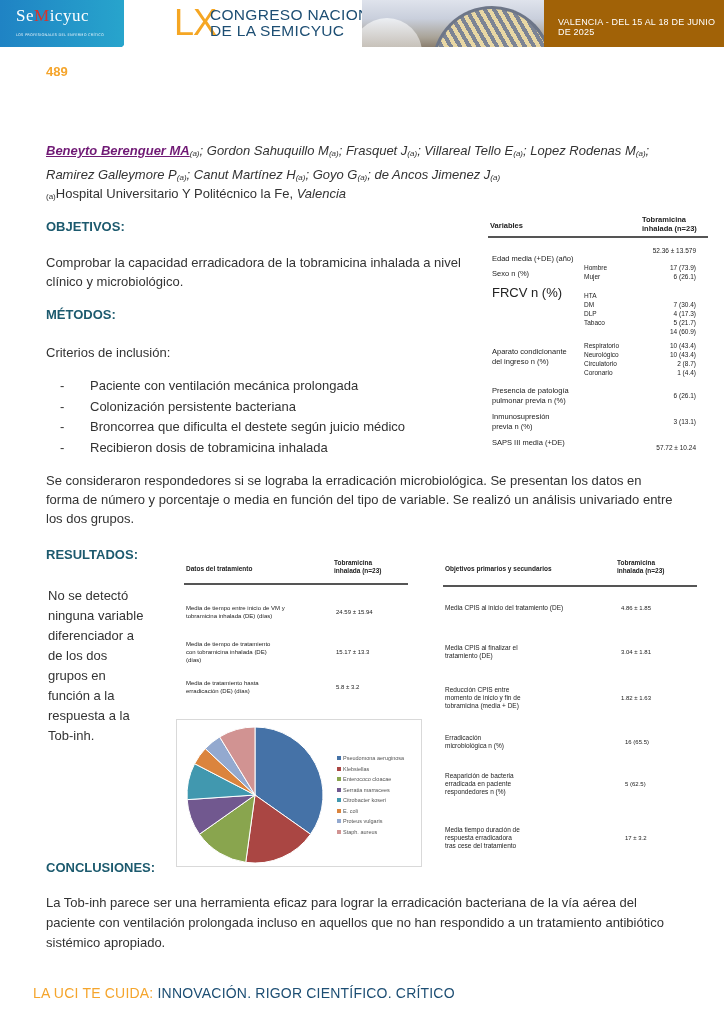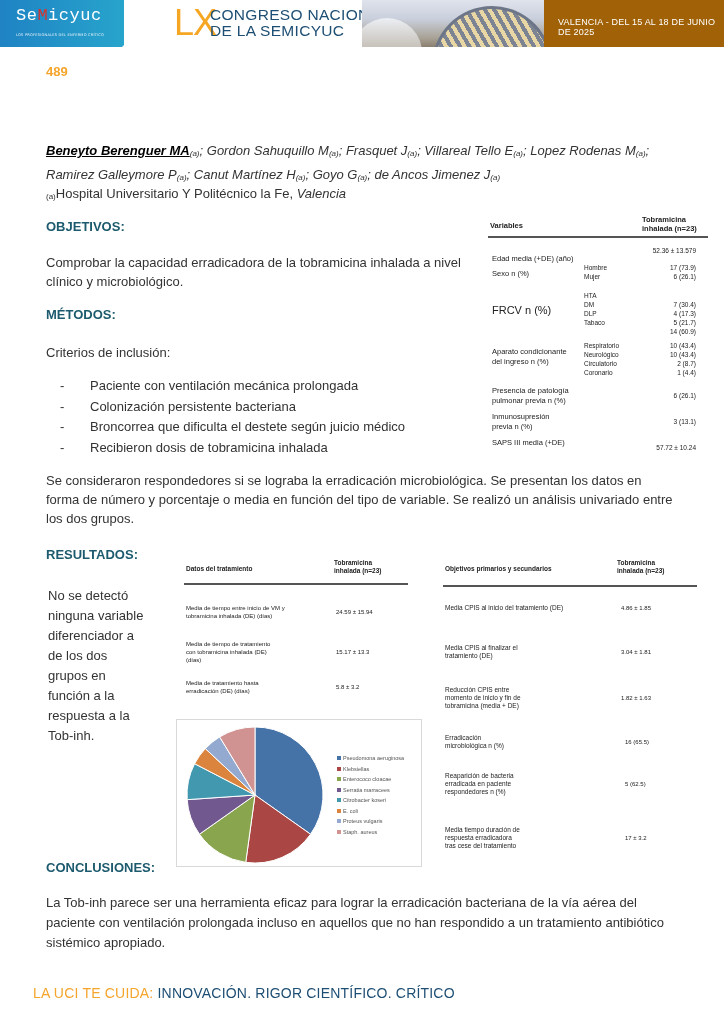--- a/index.html
+++ b/index.html
@@ -2,39 +2,39 @@
 <html><head>
 <meta charset="utf-8">
 <style>
   * { box-sizing: border-box; margin: 0; padding: 0; }
   html, body { width: 724px; height: 1024px; background: #ffffff; overflow: hidden; }
   body { position: relative; font-family: "DejaVu Sans", sans-serif; color: #2b2b2b; }
 
   
   .banner { position: absolute; left: 0; top: 0; width: 724px; height: 47px; display: flex; }
   .banner-left { position: relative; width: 170px; height: 47px; background: linear-gradient(90deg, #1f83c4 0%, #27a3cc 70%, #2bb3c9 100%); clip-path: polygon(0 0, 170px 0, 122px 47px, 0 47px); }
-  .logo-text { position: absolute; left: 16px; top: 6px; font-family: Liberation Mono, monospace; font-size: 17px; color: #ffffff; letter-spacing: 0.5px; }
+  .logo-text { position: absolute; left: 16px; top: 6px; font-family: Liberation Serif, serif; font-size: 17px; color: #ffffff; letter-spacing: 0.5px; }
   .logo-text .red-m { color: #d9322b; }
   .logo-tag { position: absolute; left: 16px; top: 33px; font-size: 3.6px; color: #e8f3f9; letter-spacing: 0.2px; }
   .banner-mid { position: absolute; left: 124px; top: 0; width: 240px; height: 47px; background: #ffffff; }
   .lx { position: absolute; left: 174px; top: 3px; font-family: "Liberation Sans", sans-serif; font-size: 36px; font-weight: 400; color: #f5a623; letter-spacing: -1px; line-height: 40px; }
   .congreso { position: absolute; left: 210px; top: 7px; font-family: "Liberation Sans", sans-serif; font-size: 15.5px; color: #1d4e73; line-height: 16px; letter-spacing: 0.3px; }
   .banner-img { position: absolute; left: 362px; top: 0; width: 182px; height: 47px;
     background: linear-gradient(180deg, #dfe3ec 0%, #c9cfdc 40%, #a9a397 80%, #8b7f6f 100%); overflow: hidden; }
   .banner-img .arch { position: absolute; left: 70px; top: 6px; width: 120px; height: 60px; border-radius: 60px 60px 0 0; border: 3px solid #6d7688; background: repeating-linear-gradient(60deg, #e8d7a4 0 4px, #7c8494 4px 8px); }
   .banner-img .arch2 { position: absolute; left: -10px; top: 18px; width: 70px; height: 40px; border-radius: 40px 40px 0 0; background: linear-gradient(180deg, #eceff4, #b9b0a3); }
   .banner-right { position: absolute; left: 544px; top: 0; width: 180px; height: 47px; background: #a16207; }
   .banner-right span { position: absolute; left: 14px; top: 17px; font-family: "Liberation Sans", sans-serif; font-size: 9px; color: #ffffff; letter-spacing: 0.2px; }
 
   
   .abs { position: absolute; }
   .num { left: 46px; top: 64px; font-size: 13px; font-weight: bold; color: #f5a52c; font-family: "Liberation Sans", sans-serif; }
   .title { left: 46px; top: 92px; width: 620px; font-size: 13.5px; font-weight: bold; line-height: 19px; color: #333; font-family: "Liberation Sans", sans-serif; }
   .authors { left: 46px; top: 140px; width: 630px; font-size: 13px; font-style: italic; line-height: 21px; color: #333; font-family: "Liberation Sans", sans-serif; }
-  .authors .main { font-weight: bold; text-decoration: underline; color: #000000; }
+  .authors .main { font-weight: bold; text-decoration: underline; color: #701a75; }
   .authors sub, .affil sub { font-size: 8px; vertical-align: -1px; }
   .affil { left: 46px; top: 186px; font-size: 13px; color: #333; font-family: "Liberation Sans", sans-serif; }
   .affil .city { font-style: italic; }
 
   .sec { font-size: 13px; font-weight: bold; color: #1c5a6e; font-family: "Liberation Sans", sans-serif; }
   .body { font-size: 13px; line-height: 19px; color: #333; font-family: "Liberation Sans", sans-serif; }
   .obj-h { left: 46px; top: 219px; }
   .obj-t { left: 46px; top: 253px; width: 430px; }
   .met-h { left: 46px; top: 307px; }
   .met-t { left: 46px; top: 343px; }
@@ -130,21 +130,21 @@
     <div class="cell th" style="left: 154px; top: 1px;">Tobramicina</div>
     <div class="cell th" style="left: 154px; top: 10px;">inhalada (n=23)</div>
     <div class="rule" style="left: 0px; top: 22px; width: 220px;"></div>
     <div class="cell" style="left: 4px; top: 28px; font-size: 7.5px; margin-top: 12px;">Edad media (+DE) (año)</div>
     <div class="cell" style="right: 12px; top: 33px; font-size: 6.5px; line-height: 8px; text-align: right;">52.36 ± 13.579</div>
     <div class="cell" style="left: 4px; top: 54.5px; font-size: 7.5px;">Sexo n (%)</div>
     <div class="cell" style="left: 96px; top: 50px; font-size: 6.5px; line-height: 8px;">Hombre</div>
     <div class="cell" style="left: 96px; top: 59px; font-size: 6.5px; line-height: 8px;">Mujer</div>
     <div class="cell" style="right: 12px; top: 50px; font-size: 6.5px; line-height: 8px; text-align: right;">17 (73.9)</div>
     <div class="cell" style="right: 12px; top: 59px; font-size: 6.5px; line-height: 8px; text-align: right;">6 (26.1)</div>
-    <div class="cell" style="left: 4px; top: 92px; font-size: 11px;">FRCV n (%)</div>
+    <div class="cell" style="left: 4px; top: 74px; font-size: 13px;">FRCV n (%)</div>
     <div class="cell" style="left: 96px; top: 78px; font-size: 6.5px; line-height: 8px;">HTA</div>
     <div class="cell" style="left: 96px; top: 87px; font-size: 6.5px; line-height: 8px;">DM</div>
     <div class="cell" style="left: 96px; top: 96px; font-size: 6.5px; line-height: 8px;">DLP</div>
     <div class="cell" style="left: 96px; top: 105px; font-size: 6.5px; line-height: 8px;">Tabaco</div>
     <div class="cell" style="right: 12px; top: 87px; font-size: 6.5px; line-height: 8px; text-align: right;">7 (30.4)</div>
     <div class="cell" style="right: 12px; top: 96px; font-size: 6.5px; line-height: 8px; text-align: right;">4 (17.3)</div>
     <div class="cell" style="right: 12px; top: 105px; font-size: 6.5px; line-height: 8px; text-align: right;">5 (21.7)</div>
     <div class="cell" style="right: 12px; top: 114px; font-size: 6.5px; line-height: 8px; text-align: right;">14 (60.9)</div>
     <div class="cell" style="left: 4px; top: 133px; font-size: 7.5px;">Aparato condicionante</div>
     <div class="cell" style="left: 4px; top: 143px; font-size: 7.5px;">del ingreso n (%)</div>

